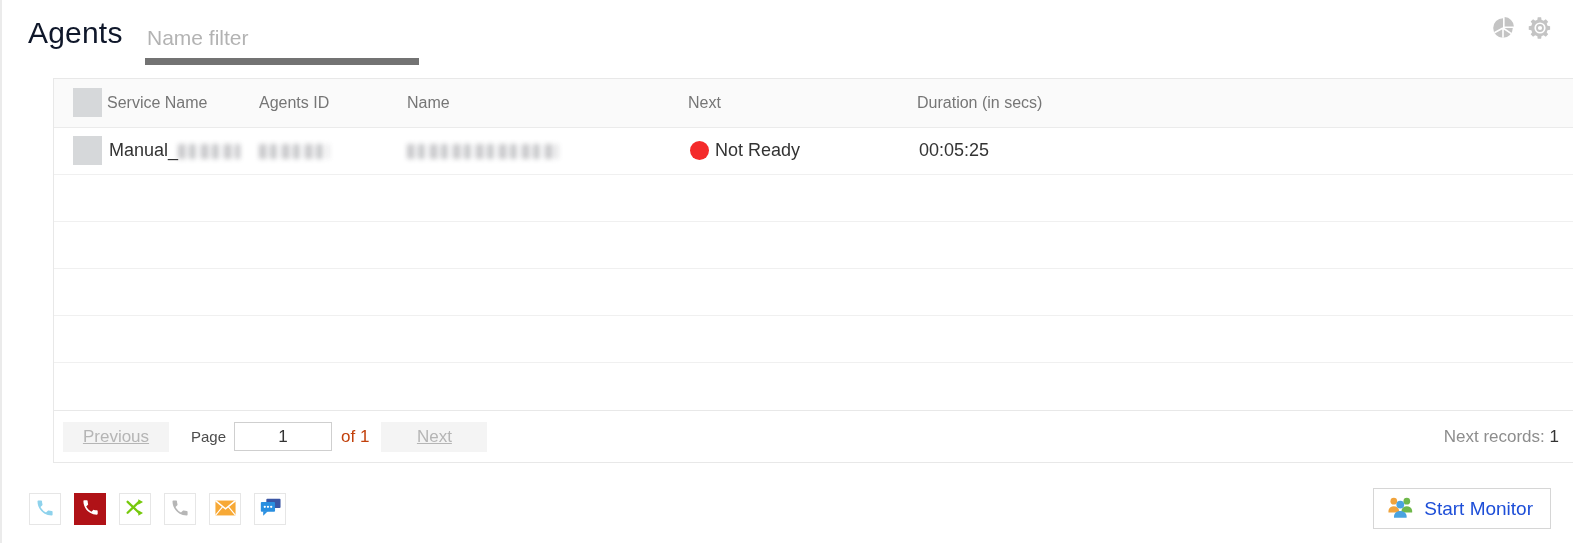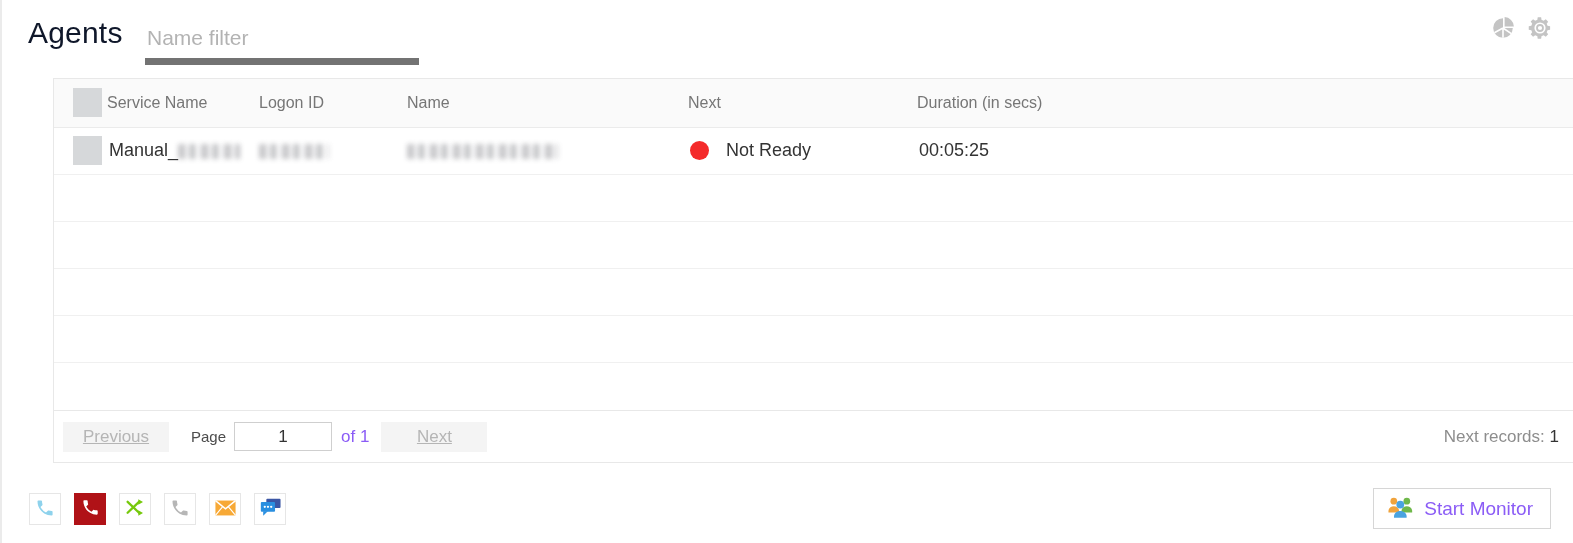--- a/index.html
+++ b/index.html
@@ -122,21 +122,21 @@
         rgba(120,122,128,.5) 12px, rgba(120,122,128,.5) 17px,
         rgba(232,232,235,.3) 17px, rgba(232,232,235,.3) 23px);
     filter: blur(2.4px);
     opacity: .95;
   }
   .r-service { width: 62px; height: 15px; }
   .r-logon   { width: 70px; height: 15px; }
   .r-name    { width: 151px; height: 15px; }
 
   .cell-pad { padding-left: 2px; text-align: center; }
-  .state-cell { display: flex; align-items: center; gap: 17px; padding-left: 2px; text-align: right; }
+  .state-cell { display: flex; align-items: center; gap: 6px; padding-left: 2px; text-align: right; }
   .dot {
     width: 19px; height: 19px;
     border-radius: 50%;
     background: #f42a2a;
     flex: none;
     display: block;
   }
   .state-text { font-size: 18px; color: #333; }
 
   
@@ -168,21 +168,21 @@
   .pg-input {
     width: 98px; height: 29px;
     border: 1px solid #cfcfcf;
     text-align: center;
     font-family: "Liberation Sans", sans-serif;
     font-size: 17px;
     color: #333;
     outline: none;
     background: #fff;
   }
-  .pg-of { font-size: 17px; color: #8b5cf6; margin-left: 9px; }
+  .pg-of { font-size: 17px; color: #c2410c; margin-left: 9px; }
   .pg-spacer { flex: 1 1 auto; }
   .total-records {
     font-size: 17px;
     color: #8d8d8d;
     white-space: nowrap;
   }
   .total-records b { color: #333; font-weight: 400; }
 
   
   .toolbar {
@@ -209,21 +209,21 @@
     min-width: 170px;
     border: 1px solid #d6d6d6;
     background: #ffffff;
     display: flex;
     align-items: center;
     gap: 10px;
     padding: 0 17px 0 13px;
     cursor: pointer;
     font-family: "Liberation Sans", sans-serif;
   }
-  .sm-label { font-size: 19px; color: #8b5cf6; white-space: nowrap; }
+  .sm-label { font-size: 19px; color: #1d4ed8; white-space: nowrap; }
 </style>
 </head>
 <body>
 
 <div class="page">
 
   <div class="header">
     <div class="page-title">Agents</div>
 
     <div class="filter-wrap">
@@ -257,21 +257,21 @@
         <col class="c-name">
           <col class="c-state">
           <col class="c-dur">
       </colgroup>
       <thead>
         <tr>
           <th>
             <span class="chk-box hdr"></span>
           </th>
           <th>Service Name</th>
-          <th>Logon ID</th>
+          <th>Agents ID</th>
           <th>Name</th>
           <th>Next</th>
           <th>Duration (in secs)</th>
         </tr>
       </thead>
       <tbody>
         <tr>
           <td>
             <span class="chk-box"></span>
           </td>

